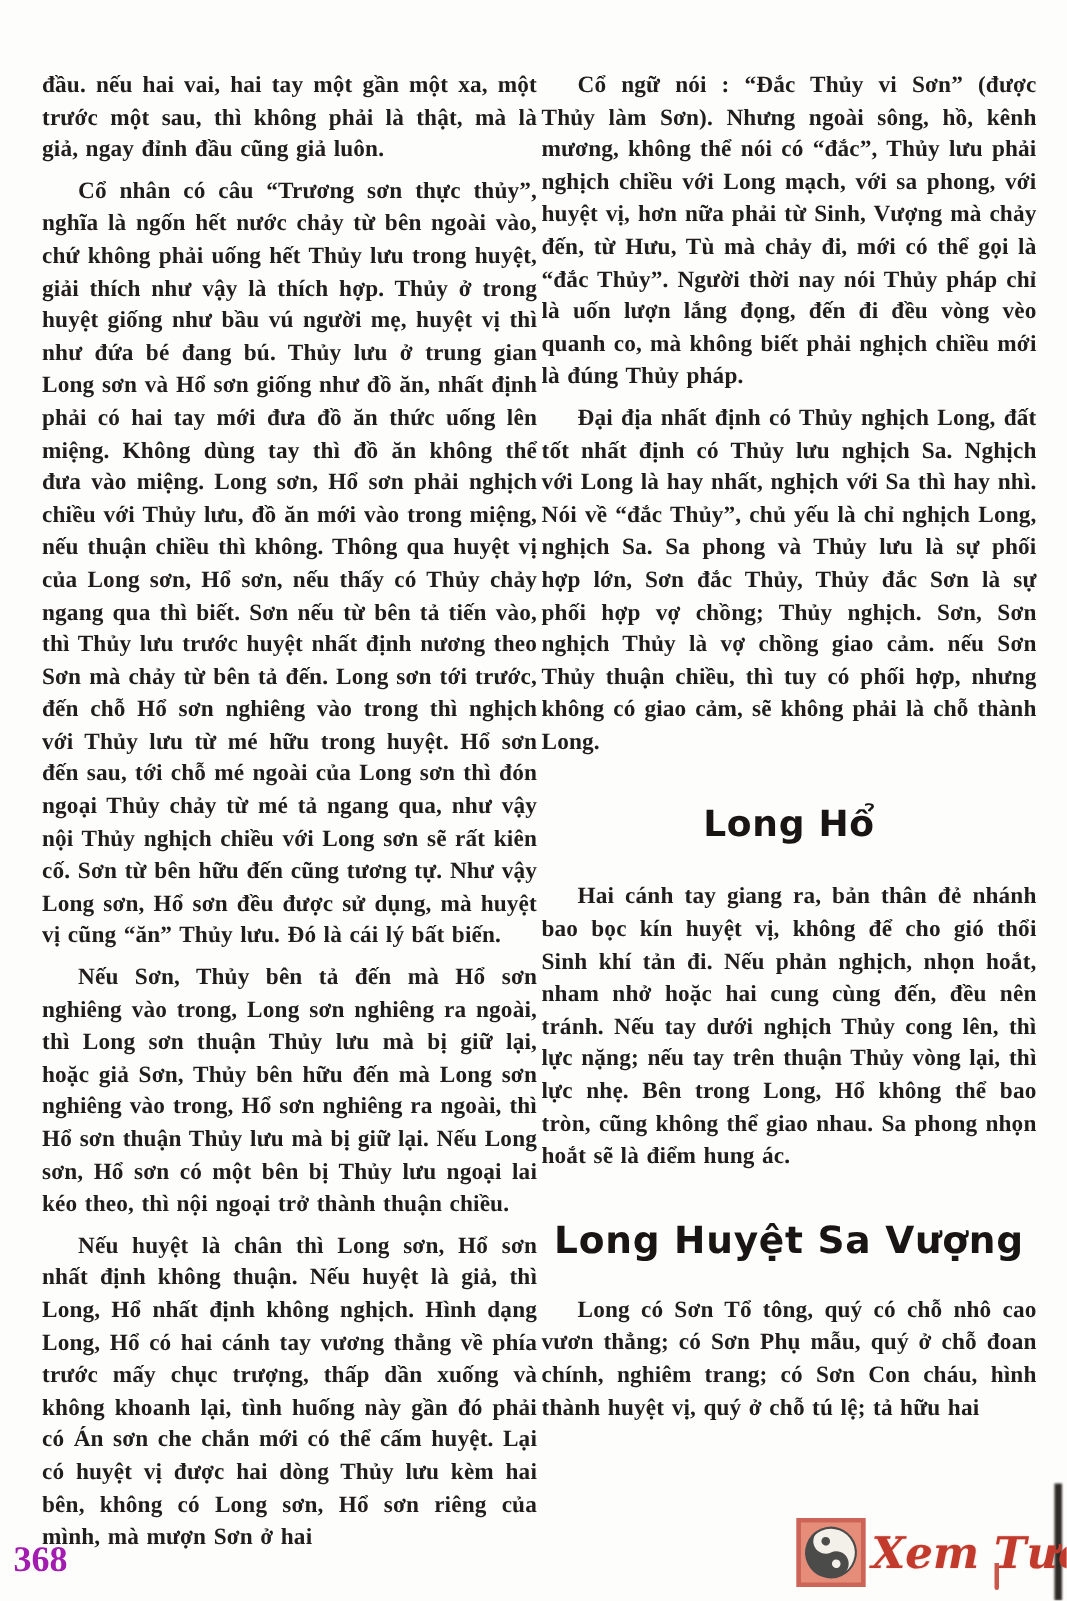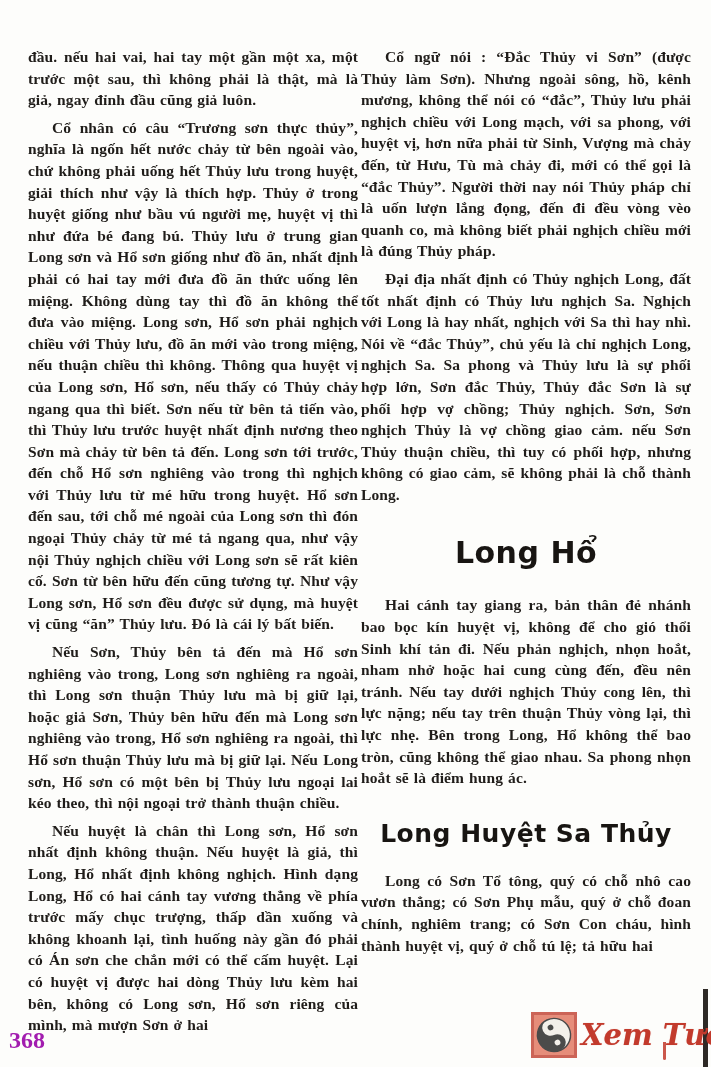--- a/index.html
+++ b/index.html
@@ -29,21 +29,21 @@
     letter-spacing: 0.1px;
   }
   .para.indent { text-indent: 24px; font-family: Liberation Serif, serif; }
   .heading {
     font-family: "DejaVu Sans", "Liberation Sans", sans-serif;
     font-weight: 800;
     text-align: center;
     color: #181512;
     letter-spacing: 0.5px;
   }
-  .heading-long-ho   { font-size: 30px; margin: 30px 0 24px 0; }
+  .heading-long-ho   { font-size: 24px; margin: 30px 0 24px 0; }
   .heading-long-huyet{ font-size: 25px; margin: 30px 0 22px 0; }
   .page-number {
     position: absolute;
     left: 9px; top: 1027px;
     font-size: 24px;
     font-weight: 700;
     color: #a21caf;
   }
   .watermark {
     position: absolute;
@@ -99,21 +99,21 @@
     <p class="para indent">Cổ nhân có câu “Trương sơn thực thủy”, nghĩa là ngốn hết nước chảy từ bên ngoài vào, chứ không phải uống hết Thủy lưu trong huyệt, giải thích như vậy là thích hợp. Thủy ở trong huyệt giống như bầu vú người mẹ, huyệt vị thì như đứa bé đang bú. Thủy lưu ở trung gian Long sơn và Hổ sơn giống như đồ ăn, nhất định phải có hai tay mới đưa đồ ăn thức uống lên miệng. Không dùng tay thì đồ ăn không thể đưa vào miệng. Long sơn, Hổ sơn phải nghịch chiều với Thủy lưu, đồ ăn mới vào trong miệng, nếu thuận chiều thì không. Thông qua huyệt vị của Long sơn, Hổ sơn, nếu thấy có Thủy chảy ngang qua thì biết. Sơn nếu từ bên tả tiến vào, thì Thủy lưu trước huyệt nhất định nương theo Sơn mà chảy từ bên tả đến. Long sơn tới trước, đến chỗ Hổ sơn nghiêng vào trong thì nghịch với Thủy lưu từ mé hữu trong huyệt. Hổ sơn đến sau, tới chỗ mé ngoài của Long sơn thì đón ngoại Thủy chảy từ mé tả ngang qua, như vậy nội Thủy nghịch chiều với Long sơn sẽ rất kiên cố. Sơn từ bên hữu đến cũng tương tự. Như vậy Long sơn, Hổ sơn đều được sử dụng, mà huyệt vị cũng “ăn” Thủy lưu. Đó là cái lý bất biến.</p>
     <p class="para indent">Nếu Sơn, Thủy bên tả đến mà Hổ sơn nghiêng vào trong, Long sơn nghiêng ra ngoài, thì Long sơn thuận Thủy lưu mà bị giữ lại, hoặc giả Sơn, Thủy bên hữu đến mà Long sơn nghiêng vào trong, Hổ sơn nghiêng ra ngoài, thì Hổ sơn thuận Thủy lưu mà bị giữ lại. Nếu Long sơn, Hổ sơn có một bên bị Thủy lưu ngoại lai kéo theo, thì nội ngoại trở thành thuận chiều.</p>
     <p class="para indent">Nếu huyệt là chân thì Long sơn, Hổ sơn nhất định không thuận. Nếu huyệt là giả, thì Long, Hổ nhất định không nghịch. Hình dạng Long, Hổ có hai cánh tay vương thẳng về phía trước mấy chục trượng, thấp dần xuống và không khoanh lại, tình huống này gần đó phải có Án sơn che chắn mới có thể cấm huyệt. Lại có huyệt vị được hai dòng Thủy lưu kèm hai bên, không có Long sơn, Hổ sơn riêng của mình, mà mượn Sơn ở hai</p>
   </div>
 
   <div class="col">
     <p class="para indent">Cổ ngữ nói : “Đắc Thủy vi Sơn” (được Thủy làm Sơn). Nhưng ngoài sông, hồ, kênh mương, không thể nói có “đắc”, Thủy lưu phải nghịch chiều với Long mạch, với sa phong, với huyệt vị, hơn nữa phải từ Sinh, Vượng mà chảy đến, từ Hưu, Tù mà chảy đi, mới có thể gọi là “đắc Thủy”. Người thời nay nói Thủy pháp chỉ là uốn lượn lắng đọng, đến đi đều vòng vèo quanh co, mà không biết phải nghịch chiều mới là đúng Thủy pháp.</p>
     <p class="para indent">Đại địa nhất định có Thủy nghịch Long, đất tốt nhất định có Thủy lưu nghịch Sa. Nghịch với Long là hay nhất, nghịch với Sa thì hay nhì. Nói về “đắc Thủy”, chủ yếu là chỉ nghịch Long, nghịch Sa. Sa phong và Thủy lưu là sự phối hợp lớn, Sơn đắc Thủy, Thủy đắc Sơn là sự phối hợp vợ chồng; Thủy nghịch. Sơn, Sơn nghịch Thủy là vợ chồng giao cảm. nếu Sơn Thủy thuận chiều, thì tuy có phối hợp, nhưng không có giao cảm, sẽ không phải là chỗ thành Long.</p>
     <h2 class="heading heading-long-ho">Long Hổ</h2>
     <p class="para indent">Hai cánh tay giang ra, bản thân đẻ nhánh bao bọc kín huyệt vị, không để cho gió thổi Sinh khí tản đi. Nếu phản nghịch, nhọn hoắt, nham nhở hoặc hai cung cùng đến, đều nên tránh. Nếu tay dưới nghịch Thủy cong lên, thì lực nặng; nếu tay trên thuận Thủy vòng lại, thì lực nhẹ. Bên trong Long, Hổ không thể bao tròn, cũng không thể giao nhau. Sa phong nhọn hoắt sẽ là điểm hung ác.</p>
-    <h2 class="heading heading-long-huyet">Long Huyệt Sa Thủy</h2>
+    <h2 class="heading heading-long-huyet">Long Huyệt Sa Vượng</h2>
     <p class="para indent">Long có Sơn Tổ tông, quý có chỗ nhô cao vươn thẳng; có Sơn Phụ mẫu, quý ở chỗ đoan chính, nghiêm trang; có Sơn Con cháu, hình thành huyệt vị, quý ở chỗ tú lệ; tả hữu hai</p>
   </div>
 
 </div>
 
 <div class="page-number">368</div>
 
 <div class="watermark">
   <span class="yinyang-box">
     <svg viewBox="0 0 100 100" width="36" height="36" aria-hidden="true">

